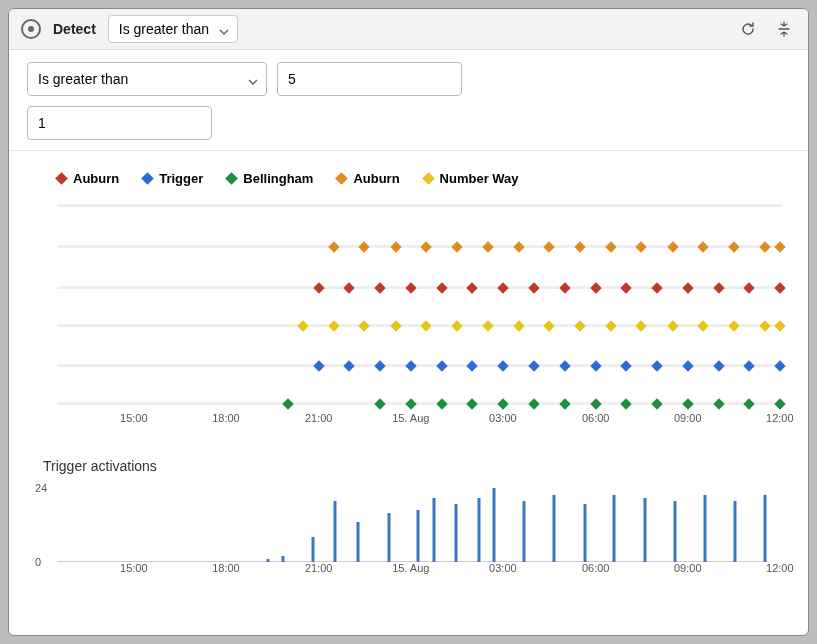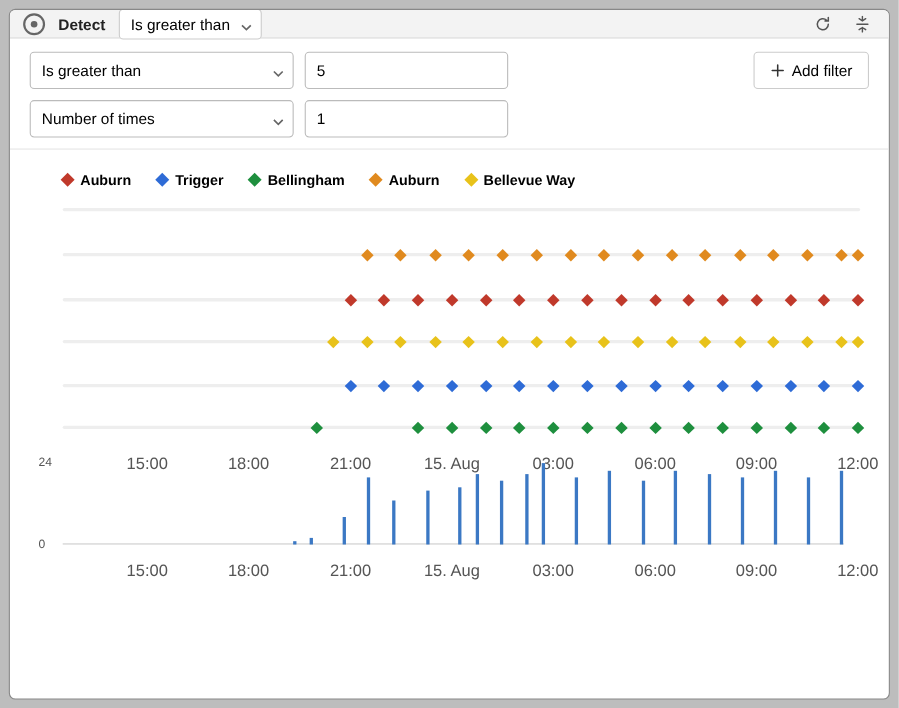--- a/index.html
+++ b/index.html
@@ -10,21 +10,21 @@
   border-radius: 6px;
   width: 801px;
   height: 628px;
   overflow: hidden;
   display: flex;
   flex-direction: column;
 }
 .titlebar {
   background: #f3f3f3;
   border-bottom: 1px solid #ddd;
-  height: 26px;
+  height: 41px;
   display: flex;
   align-items: center;
   padding: 0 12px;
   gap: 12px;
 }
 .logo {
   width: 20px; height: 20px;
   border: 2px solid #666;
   border-radius: 50%;
   display: flex; align-items: center; justify-content: center;
@@ -94,21 +94,21 @@
 .diamond { width: 9px; height: 9px; transform: rotate(45deg); }
 .scatter {
   position: relative;
   height: 210px;
   margin-left: 18px;
   margin-right: 4px;
 }
 .gridline { position: absolute; left: 0; right: 0; height: 3px; background: #eee; border-radius: 2px; }
 .pt { position: absolute; width: 8px; height: 8px; transform: translate(-50%, -50%) rotate(45deg); }
 .xaxis { position: relative; height: 18px; margin-left: 18px; margin-right: 4px; }
-.xtick { position: absolute; font-size: 15px; color: #555; transform: translateX(-50%); top: 16px; }
+.xtick { position: absolute; font-size: 11px; color: #555; transform: translateX(-50%); top: 0; }
 .section-title { font-size: 14px; color: #333; margin: 28px 0 8px 4px; }
 .barwrap { position: relative; height: 80px; margin-left: 18px; margin-right: 19px; }
 .ylab { position: absolute; left: -22px; font-size: 11px; color: #555; transform: translateY(-50%); }
 .baseline { position: absolute; left: 0; right: 0; bottom: 0; height: 1px; background: #ccc; }
 .bar { position: absolute; bottom: 0; width: 3px; background: #3b78c4; transform: translateX(-50%); }
 </style>
 </head>
 <body>
 
 <div class="window">
@@ -145,38 +145,24 @@
           <svg viewBox="0 0 10 10">
               <path d="M1 3 L5 7 L9 3" stroke="#666" stroke-width="1.5" fill="none"></path>
             </svg>
         </span>
       </div>
       <div class="textinput">
         <span>5</span>
       </div>
     </div>
     <div class="row">
-      <div class="select">
-        <span>Number of times</span>
-        <span class="chevron">
-          <svg viewBox="0 0 10 10">
-              <path d="M1 3 L5 7 L9 3" stroke="#666" stroke-width="1.5" fill="none"></path>
-            </svg>
-        </span>
-      </div>
       <div class="textinput">
         <span>1</span>
       </div>
     </div>
-    <div class="addfilter">
-      <svg width="14" height="14" viewBox="0 0 14 14">
-          <path d="M7 2v10M2 7h10" stroke="#333" stroke-width="1.4" stroke-linecap="round"></path>
-        </svg>
-      <span>Add filter</span>
-    </div>
   </div>
 
   <div class="divider"></div>
 
   <div class="chartarea">
     <div class="legend" id="legend">
         <div class="legend-item">
           <div class="diamond" style="background: rgb(192, 57, 43);"></div>
           <span>Auburn</span>
         </div>
@@ -187,21 +173,21 @@
         <div class="legend-item">
           <div class="diamond" style="background: rgb(30, 143, 62);"></div>
           <span>Bellingham</span>
         </div>
         <div class="legend-item">
           <div class="diamond" style="background: rgb(224, 138, 31);"></div>
           <span>Auburn</span>
         </div>
         <div class="legend-item">
           <div class="diamond" style="background: rgb(232, 194, 26);"></div>
-          <span>Bellevue Way</span>
+          <span>Number Way</span>
         </div>
       </div>
     <div class="scatter" id="scatter">
         <div class="gridline" style="top: 1%;"></div>
         <div class="gridline" style="top: 20.5%;"></div>
         <div class="gridline" style="top: 40%;"></div>
         <div class="gridline" style="top: 58%;"></div>
         <div class="gridline" style="top: 77%;"></div>
         <div class="gridline" style="top: 95%;"></div>
         <div class="pt" style="left: 38.2%; top: 21.5%; background: rgb(224, 138, 31);"></div>
@@ -289,20 +275,21 @@
         <div class="xtick" style="left: 10.6005%;">15:00</div>
         <div class="xtick" style="left: 23.302%;">18:00</div>
         <div class="xtick" style="left: 36.099%;">21:00</div>
         <div class="xtick" style="left: 48.8005%;">15. Aug</div>
         <div class="xtick" style="left: 61.502%;">03:00</div>
         <div class="xtick" style="left: 74.299%;">06:00</div>
         <div class="xtick" style="left: 87.0005%;">09:00</div>
         <div class="xtick" style="left: 99.702%;">12:00</div>
       </div>
 
+    <div class="section-title">Trigger activations</div>
     <div class="barwrap" id="bars">
       <span class="ylab" style="top:8%">24</span>
       <span class="ylab" style="top:100%">0</span>
       <div class="baseline"></div>
     <div class="bar" style="left: 29.7005%; height: 3.83333%;"></div>
         <div class="bar" style="left: 31.8015%; height: 7.66667%;"></div>
         <div class="bar" style="left: 36.099%; height: 30.6667%;"></div>
         <div class="bar" style="left: 39.155%; height: 76.6667%;"></div>
         <div class="bar" style="left: 42.402%; height: 49.8333%;"></div>
         <div class="bar" style="left: 46.6995%; height: 61.3333%;"></div>

